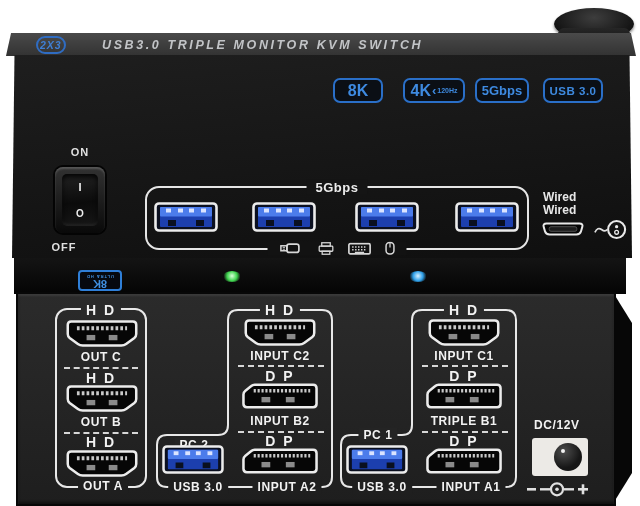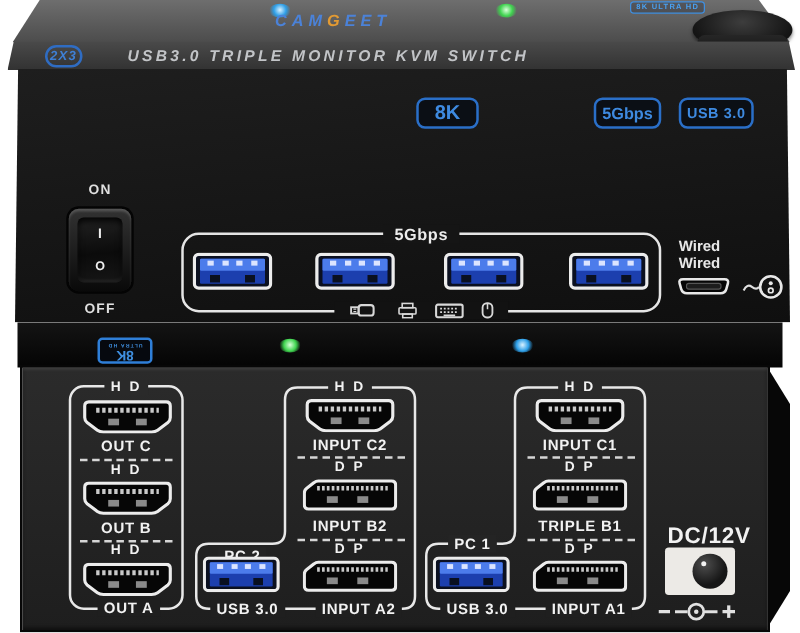--- a/index.html
+++ b/index.html
@@ -80,21 +80,21 @@
 
   .rearpanel{left:16px;top:292px;width:600px;height:214px;
     background:linear-gradient(#2b2b2b,#1e1e1e);
     border:2px solid #070707;
     box-shadow:inset 0 2px 2px rgba(255,255,255,.08),inset 0 -2px 3px rgba(0,0,0,.5);}
   .sideface{left:614px;top:294px;width:18px;height:208px;background:#070707;
     clip-path:polygon(0 0,100% 14%,100% 86%,0 100%);}
 
   .lbl{position:absolute;color:#f2f2f2;font:bold 12px "Liberation Sans",sans-serif;
     letter-spacing:.6px;white-space:nowrap;}
-  .conn{font-size:11px;letter-spacing:2px;}
+  .conn{font-size:14px;letter-spacing:2px;}
   .ctrx{transform:translateX(-50%);}
   .straddle-top{transform:translate(-50%,-50%);background:#2a2a2a;padding:0 5px;}
   .straddle-mid{transform:translate(-50%,-50%);background:#242424;padding:0 5px;}
   .straddle-bot{transform:translate(-50%,-50%);background:#1f1f1f;padding:0 5px;}
   .dash{position:absolute;height:0;border-top:2px dashed #d6d6d6;}
   .obox{left:37px;top:14px;width:92px;height:180px;border:2px solid #e8e8e8;border-radius:12px;}
   .port{position:absolute;}
   .igroup{position:absolute;width:190px;height:192px;}
   .outline-svg{position:absolute;left:0;top:0;}
 
@@ -167,58 +167,57 @@
     <circle cx="31" cy="9.3" r="6" fill="none" stroke="#e0e0e0" stroke-width="2.2"></circle>
     <circle cx="31" cy="9.3" r="1.8" fill="#e0e0e0"></circle>
     <line x1="38" y1="9.3" x2="48" y2="9.3" stroke="#e0e0e0" stroke-width="2.4"></line>
     <rect x="52" y="8" width="10" height="2.6" fill="#e0e0e0"></rect>
     <rect x="55.7" y="4.3" width="2.6" height="10" fill="#e0e0e0"></rect>
   </symbol>
 </svg>
 
 <div id="stage">
 
-  <div class="abs topface">
-    <div class="abs led blue" style="left:205px;top:3px"></div>
-    <div class="abs brand" style="left:210px;top:9px"><span>CAM</span><span class="accent">G</span><span>EET</span></div>
-    <div class="abs led green" style="left:386px;top:3px"></div>
-    <div class="abs minibadge" style="left:494px;top:1px">8K ULTRA HD</div>
-  </div>
 
   <div class="abs knob">
     <div class="cap"></div>
     <div class="base"></div>
     <div class="sel">SELECT</div>
   </div>
 
   <div class="abs edgestrip">
     <span class="abs modelbadge">2X3</span>
     <span class="abs striptitle">USB3.0 TRIPLE MONITOR KVM SWITCH</span>
   </div>
 
   <div class="abs frontface">
 
     <div class="abs fbadge" style="left:321px;top:23px;width:50px">
       <span class="big">8K</span>
+    </div>
+    <div class="abs fbadge" style="left:391px;top:23px;width:62px">
+      <span class="big">4K</span>
+      <span class="chev">‹</span>
+      <span class="tiny">120Hz</span>
     </div>
     <div class="abs fbadge" style="left:463px;top:23px;width:54px">
       <span class="mid">5Gbps</span>
     </div>
     <div class="abs fbadge" style="left:531px;top:23px;width:60px">
       <span class="sm">USB 3.0</span>
     </div>
 
     <span class="abs onoff" style="left:68px;top:91px">ON</span>
     <div class="abs rocker">
       <div class="in">
         <span style="font-size:11px">I</span>
         <span style="font-size:10px">O</span>
       </div>
     </div>
-    <span class="abs onoff" style="left:68px;top:186px">OFF</span>
+    <span class="abs onoff" style="left:52px;top:186px">OFF</span>
 
     <div class="abs hubbox">
       <span class="abs hublabel">5Gbps</span>
       <svg class="port" style="left:7px;top:14px;width:64px;height:30px">
           <use href="#sym-usb"></use>
         </svg>
       <svg class="port" style="left:105px;top:14px;width:64px;height:30px">
           <use href="#sym-usb"></use>
         </svg>
       <svg class="port" style="left:208px;top:14px;width:64px;height:30px">
@@ -335,21 +334,21 @@
           <use href="#sym-dp"></use>
         </svg>
       <span class="lbl straddle-mid" style="left:40px;top:133px">PC 1</span>
       <svg class="port" style="left:8px;top:143px;width:62px;height:29px">
           <use href="#sym-usb"></use>
         </svg>
       <span class="lbl straddle-bot" style="left:44px;top:185px">USB 3.0</span>
       <span class="lbl straddle-bot" style="left:133px;top:185px">INPUT A1</span>
     </div>
 
-    <span class="lbl" style="left:516px;top:124px;font-size:18px">DC/12V</span>
+    <span class="lbl" style="left:516px;top:124px;font-size:12px">DC/12V</span>
     <div class="abs dcjack">
       <div class="hole"></div>
     </div>
     <svg class="port" style="left:508px;top:186px;width:66px;height:18px">
         <use href="#sym-polarity"></use>
       </svg>
   </div>
 
   <div class="abs sideface"></div>
 </div>

